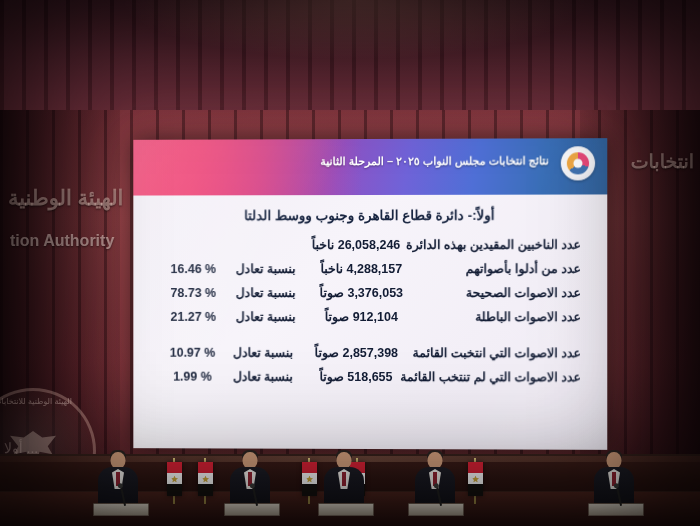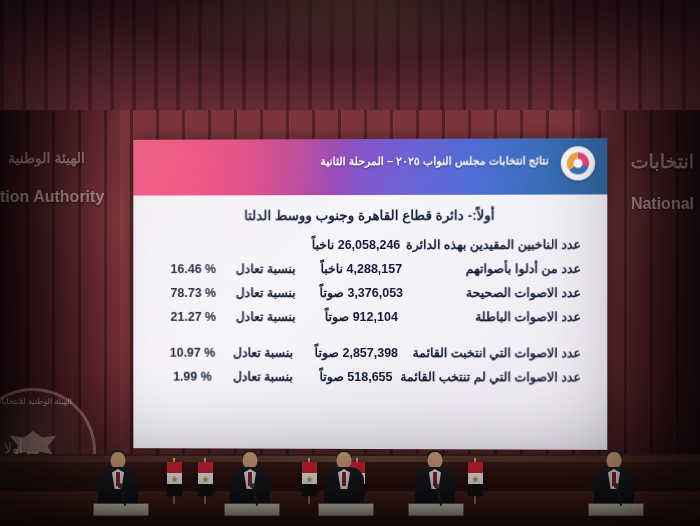--- a/index.html
+++ b/index.html
@@ -63,31 +63,32 @@
 
   
   .wall-brand-left {
     position: absolute;
     left: 0; top: 150px; width: 150px; height: 310px;
     color: rgba(255, 225, 215, 0.55);
     text-align: left;
     pointer-events: none;
   }
   .wall-brand-left .ar {
-    font-size: 14px;
+    font-size: 21px;
     font-weight: bold;
     letter-spacing: .5px;
     padding-left: 8px;
     color: rgba(255,220,210,0.48);
     text-shadow: 0 1px 2px rgba(0,0,0,.5);
+    margin-top: 36px;
   }
   .wall-brand-left .en {
     font-size: 16px;
     font-weight: bold;
-    padding-left: 0px;
+    padding-left: 10px;
     margin-top: 22px;
     color: rgba(255,228,220,0.55);
     text-shadow: 0 1px 2px rgba(0,0,0,.5);
   }
   .wall-seal {
     position: absolute;
     left: -30px; top: 238px;
     width: 120px; height: 120px;
     border-radius: 50%;
     border: 3px solid rgba(255, 210, 195, 0.35);
@@ -373,21 +374,20 @@
       <div class="ring-text">الهيئة الوطنية للانتخابات</div>
       <div class="eagle"></div>
       <div class="seal-year">٢٠١٧</div>
     </div>
     <div class="slogan">أولا ...</div>
     <div class="site">ions.eg</div>
   </div>
 
   <div class="wall-brand-right">
     <div class="ar">انتخابات</div>
-    <div class="en">National</div>
   </div>
 
   <div id="screen">
     <div class="screen-header">
       <div class="header-title">نتائج انتخابات مجلس النواب ٢٠٢٥ – المرحلة الثانية</div>
       <div class="header-logo">
         <div class="mark"></div>
       </div>
     </div>
 

